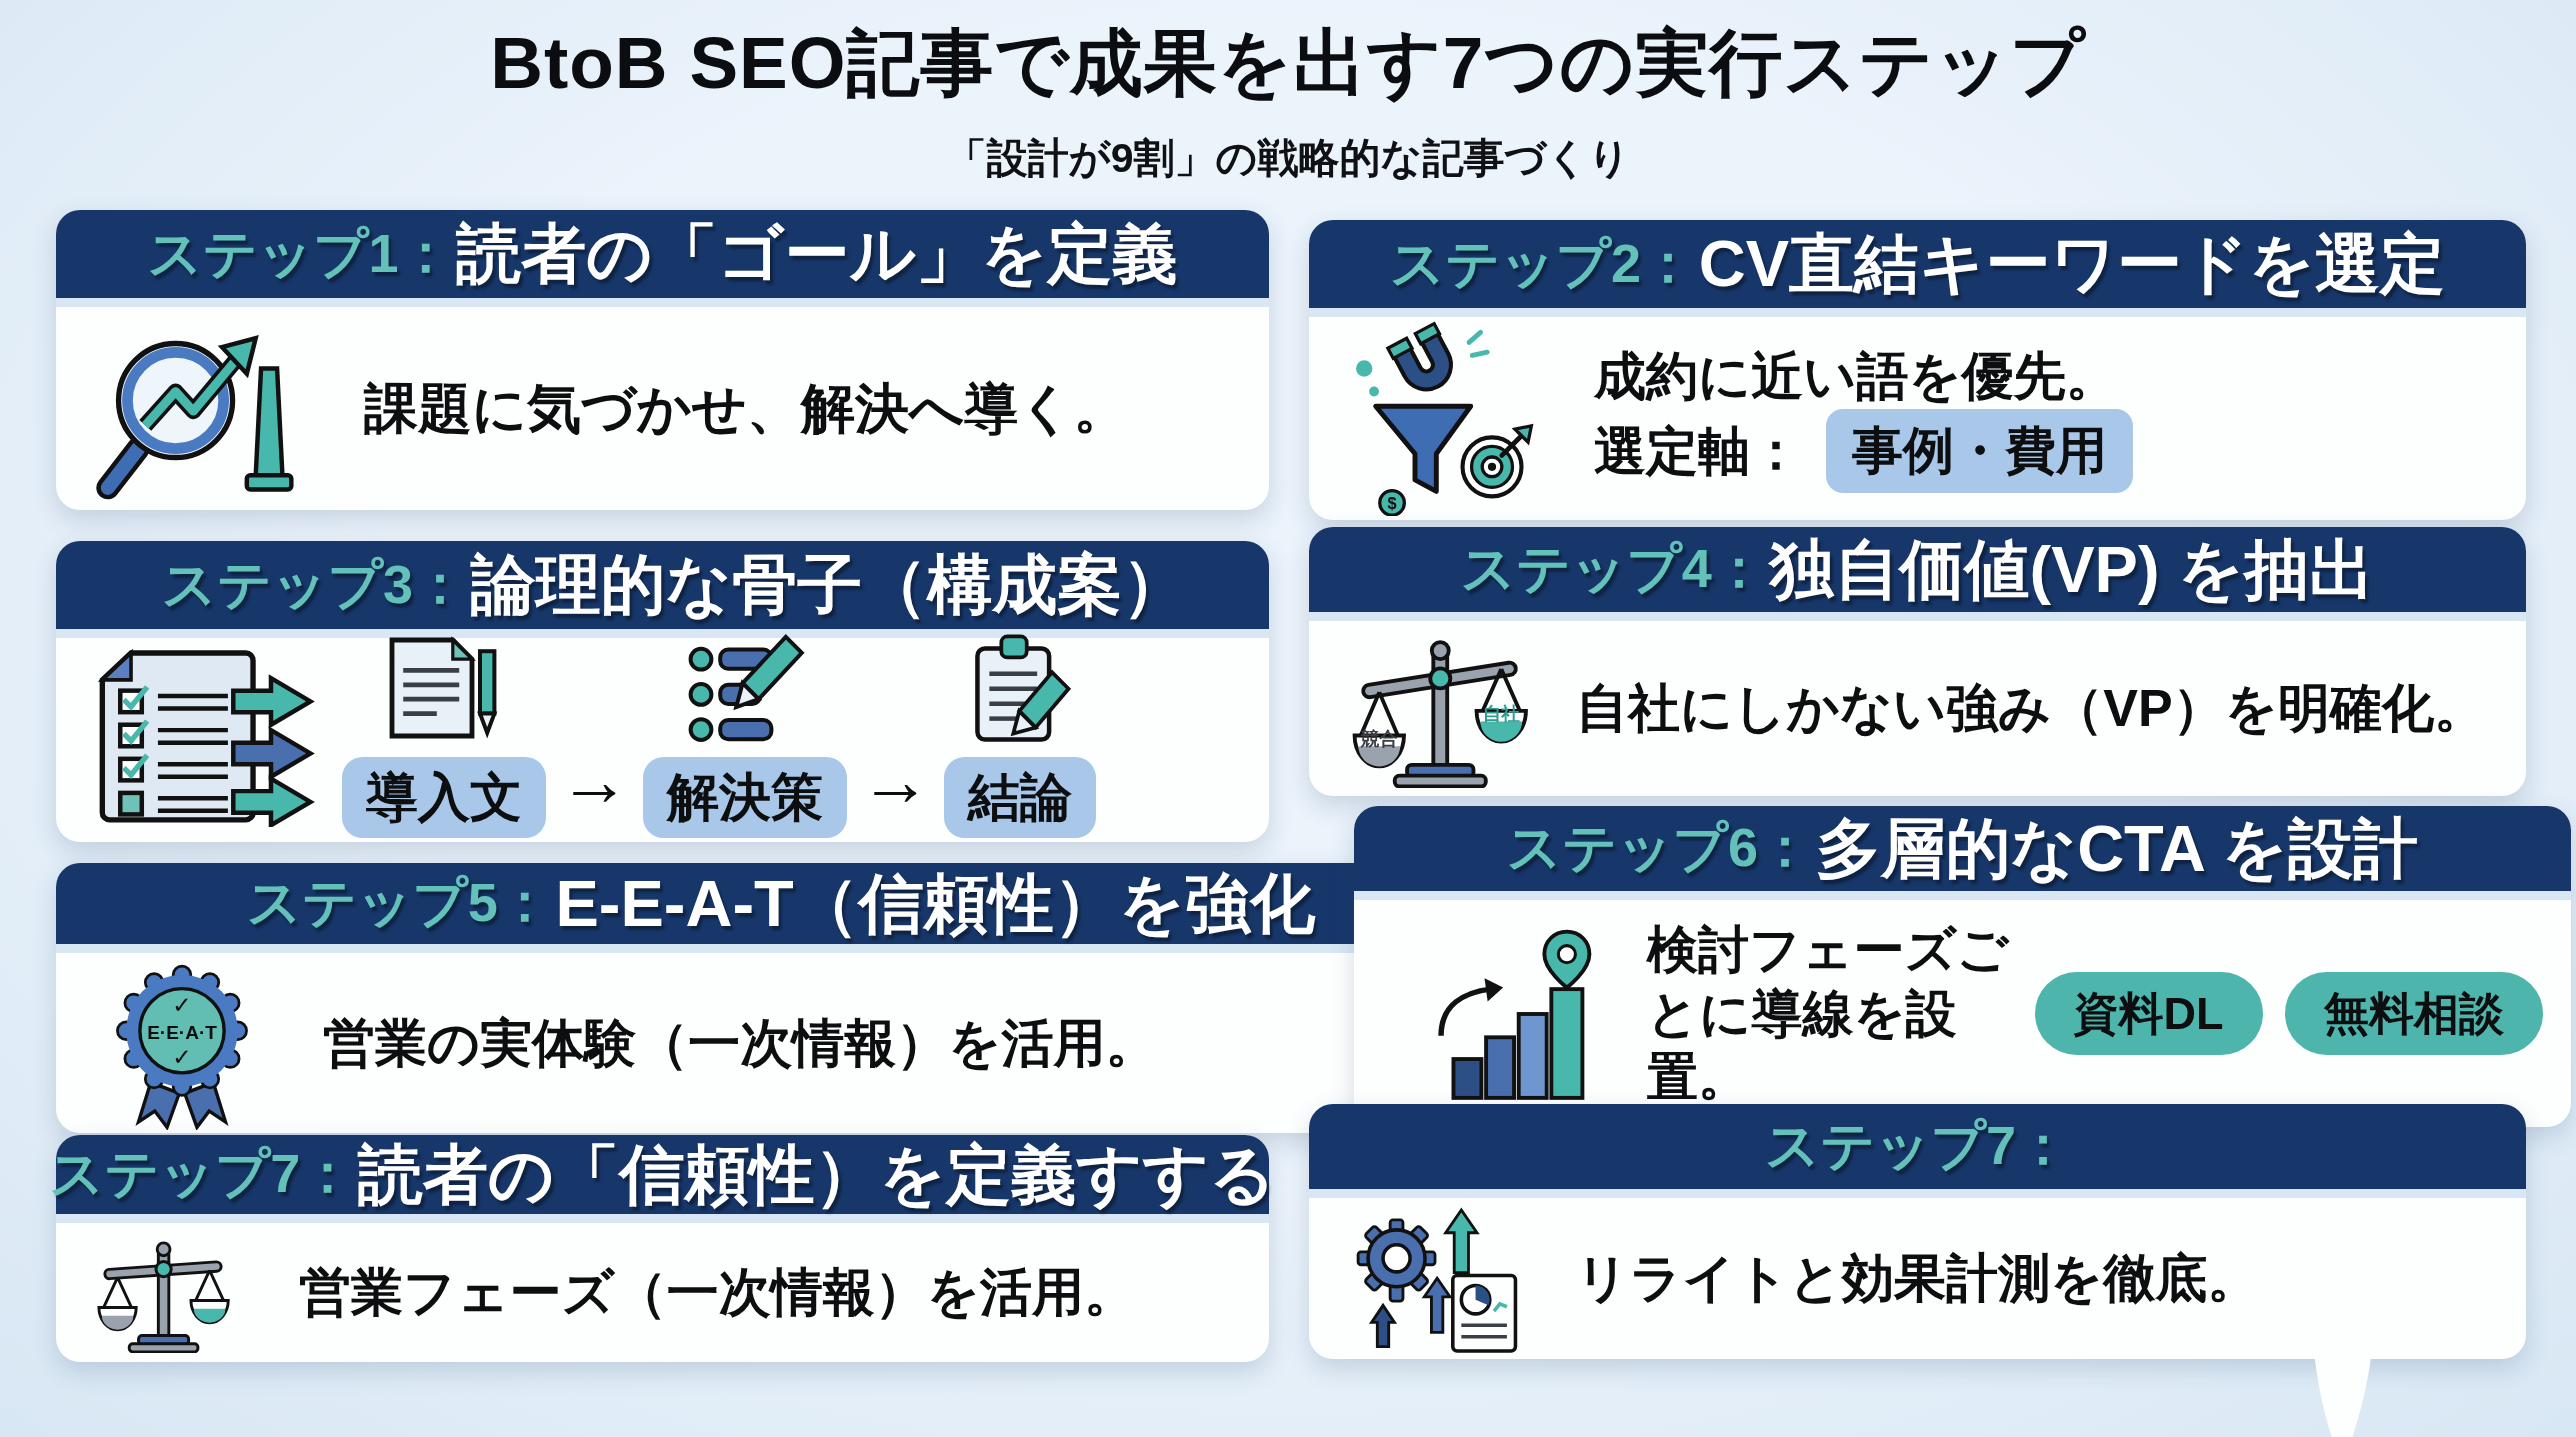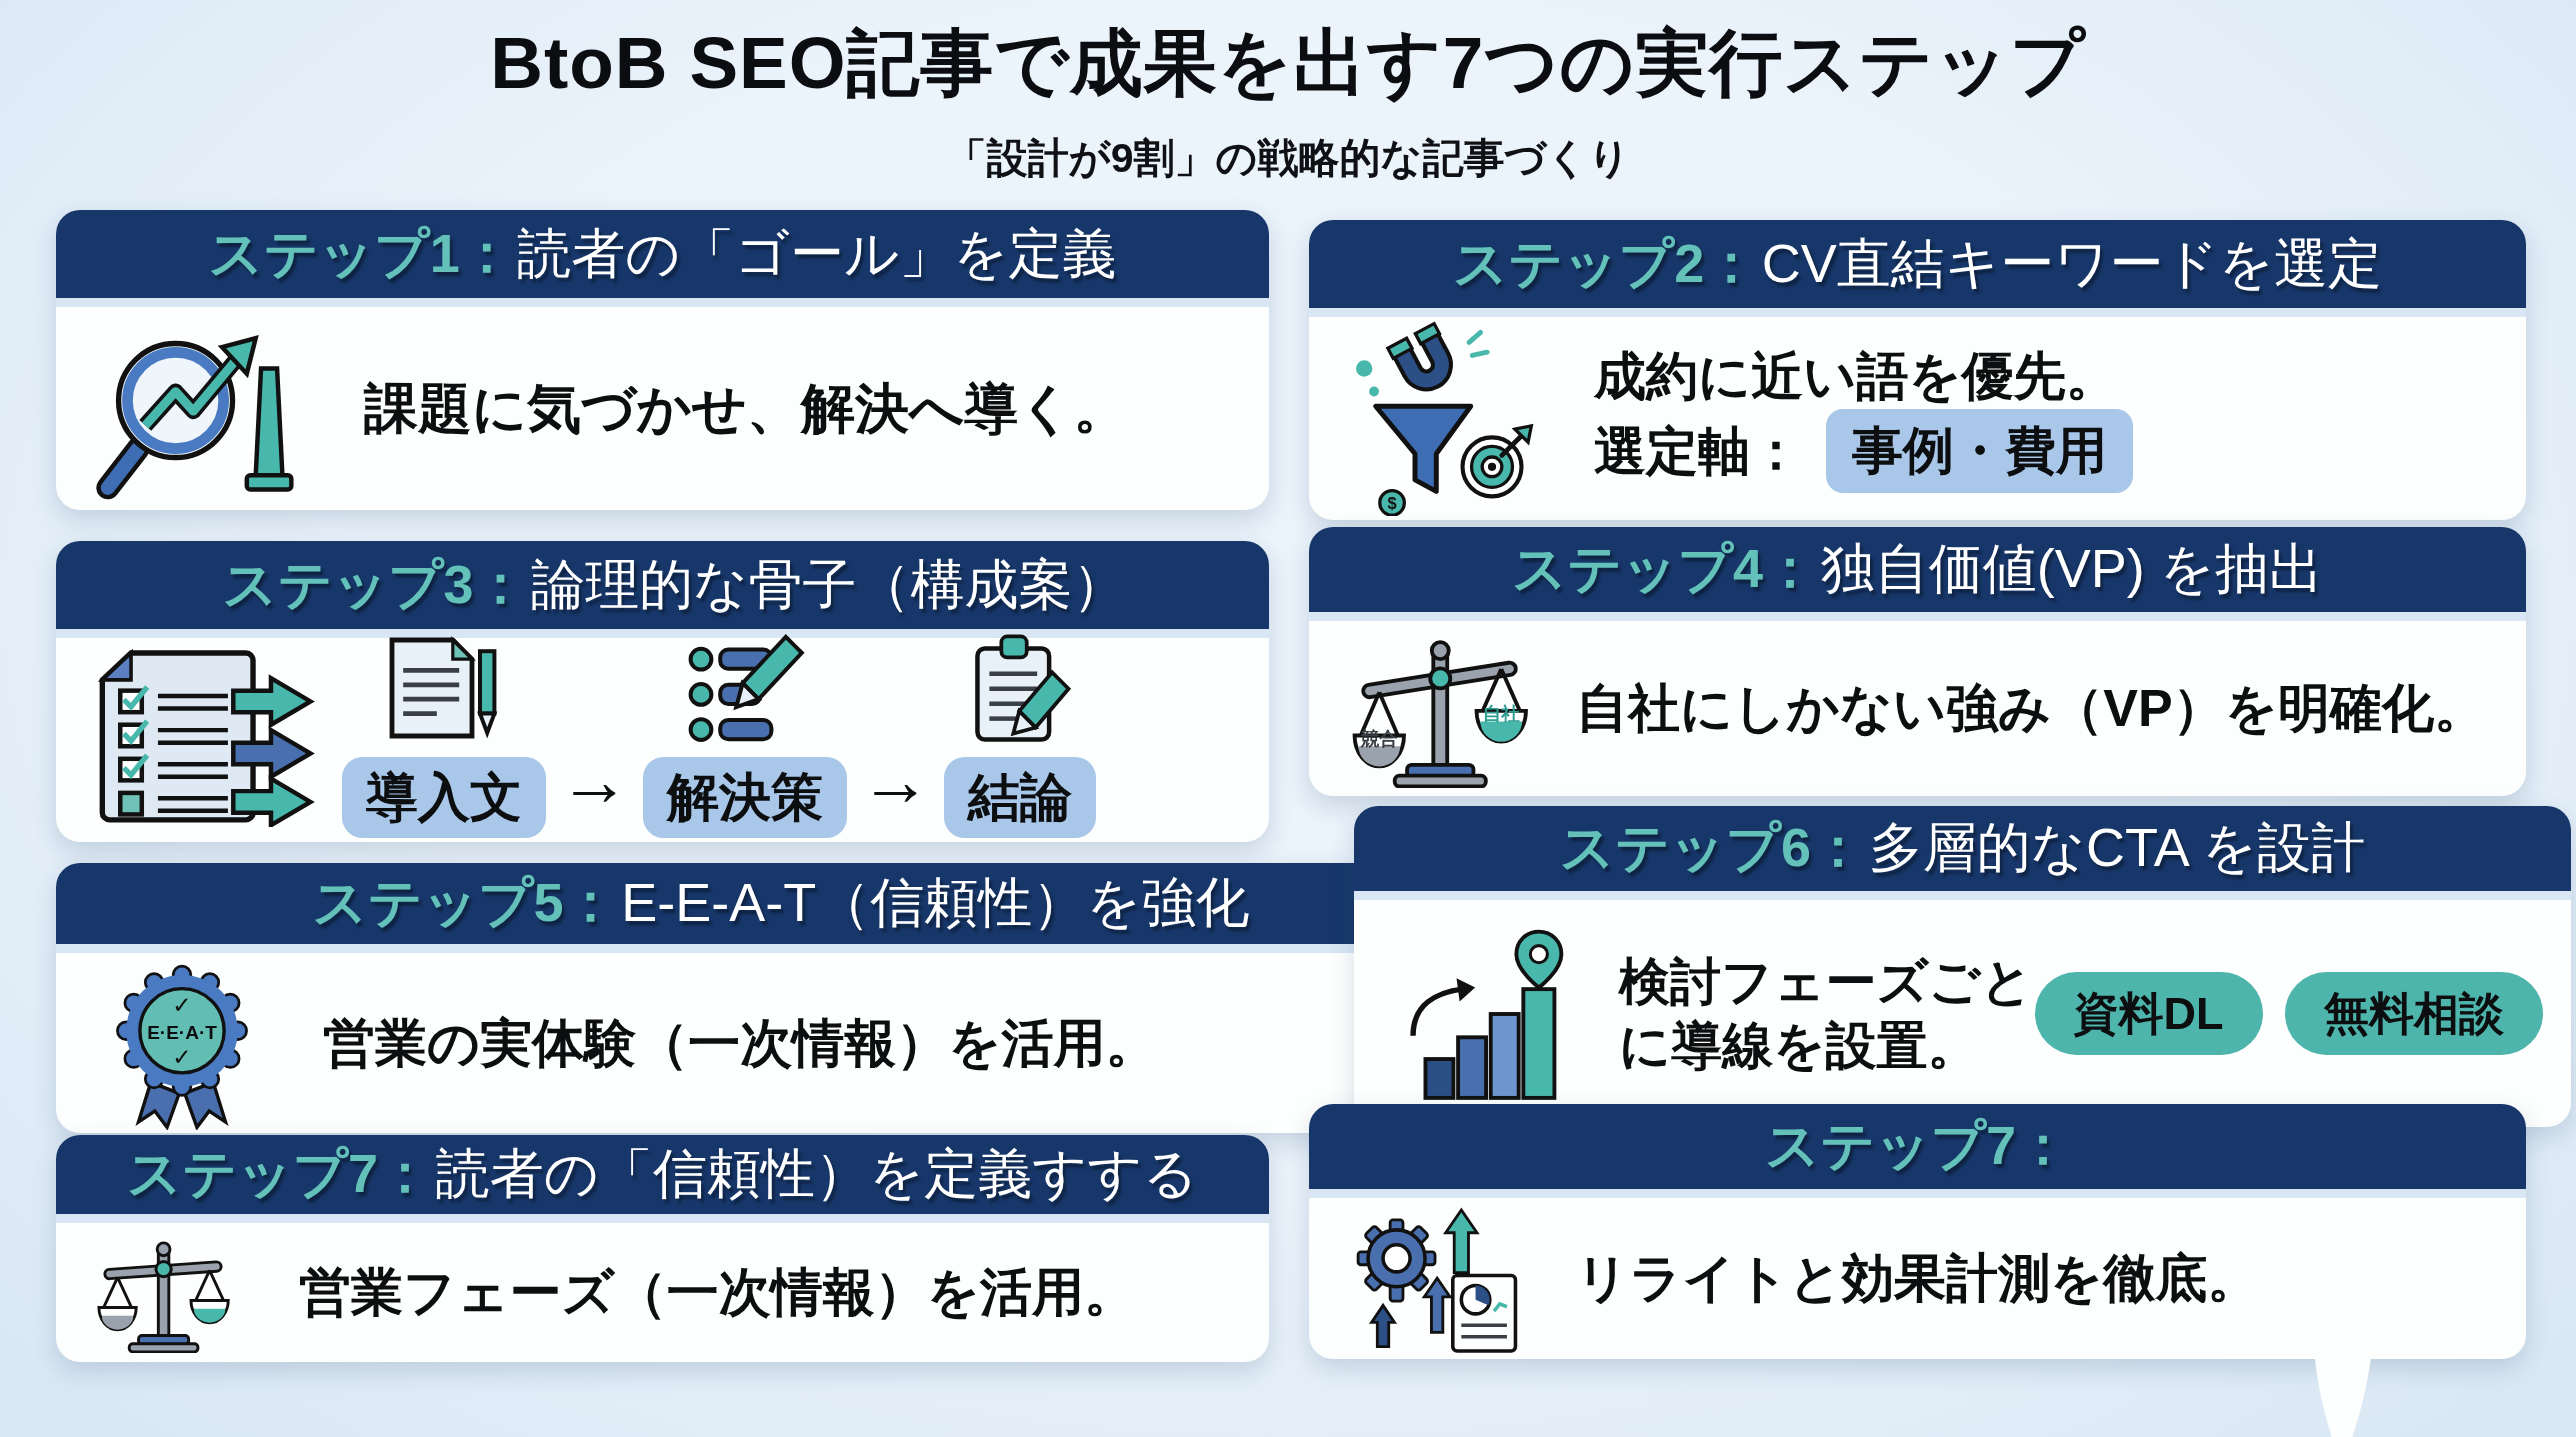--- a/index.html
+++ b/index.html
@@ -21,21 +21,21 @@
     position:absolute;background:#fdfefe;border-radius:24px;
     box-shadow:0 9.4px 24px rgba(40,70,110,.18);
   }
   .card-hd{
     background:#17376a;border-radius:24px 24px 0 0;
     border-bottom:9.4px solid #d9e7f4;box-sizing:border-box;
     display:flex;justify-content:center;align-items:center;gap:3.7px;
     white-space:nowrap;
   }
   .hd-label{color:#63c1ba;font-weight:800;font-size:54px;text-shadow:2.8px 3.7px 2.8px rgba(0,0,0,.38);}
-  .hd-title{color:#ffffff;font-weight:400;font-size:54px;text-shadow:2.8px 3.7px 2.8px rgba(0,0,0,.38);}
+  .hd-title{color:#ffffff;font-weight:700;font-size:65px;text-shadow:2.8px 3.7px 2.8px rgba(0,0,0,.38);}
   .card-bd{
     display:flex;align-items:center;box-sizing:border-box;
     padding:0 37px;height:calc(100% - 97px);
   }
   .bd-text{font-size:54px;font-weight:800;color:#0d0e10;line-height:1.25;}
   .icon-box{flex:0 0 auto;display:flex;align-items:center;justify-content:center;}
   .pill-blue{
     background:#a9c8e9;border-radius:17px;font-weight:800;color:#0d0e10;
     padding:7.5px 26px;font-size:51px;white-space:nowrap;
   }
@@ -269,21 +269,21 @@
       </div>
       <div class="bd-text" style="margin-left:52px;font-size:52px;">営業の実体験（一次情報）を活用。</div>
     </div>
   </div>
 
   <div class="card" style="left:1354px;top:806px;width:1217px;height:321px;">
     <div class="card-hd" style="height:94px;">
       <span class="hd-label">ステップ6：</span>
       <span class="hd-title">多層的なCTA を設計</span>
     </div>
-    <div class="card-bd" style="height:calc(100% - 94px);padding-right:28px;">
+    <div class="card-bd" style="height:calc(100% - 94px);padding-right:28px;margin-left:28px;">
       <div class="icon-box">
         <svg width="187" height="174" viewBox="0 0 240 224">
           <path d="M28,140 C28,100 58,84 92,80" fill="none" stroke="#111" stroke-width="7"></path>
           <polygon points="84,66 108,78 88,96" fill="#111"></polygon>
           <rect x="44" y="170" width="36" height="50" fill="#2c4f86" stroke="#111" stroke-width="5"></rect>
           <rect x="86" y="142" width="36" height="78" fill="#4a6fae" stroke="#111" stroke-width="5"></rect>
           <rect x="128" y="112" width="36" height="108" fill="#6f97cf" stroke="#111" stroke-width="5"></rect>
           <rect x="170" y="80" width="40" height="140" fill="#49b8ac" stroke="#111" stroke-width="5"></rect>
           <path d="M190,6 c-17,0 -29,13 -29,29 c0,21 29,43 29,43 c0,0 29,-22 29,-43 c0,-16 -12,-29 -29,-29 z" fill="#49b8ac" stroke="#111" stroke-width="5"></path>
           <circle cx="190" cy="35" r="11" fill="#fff" stroke="#111" stroke-width="4"></circle>

